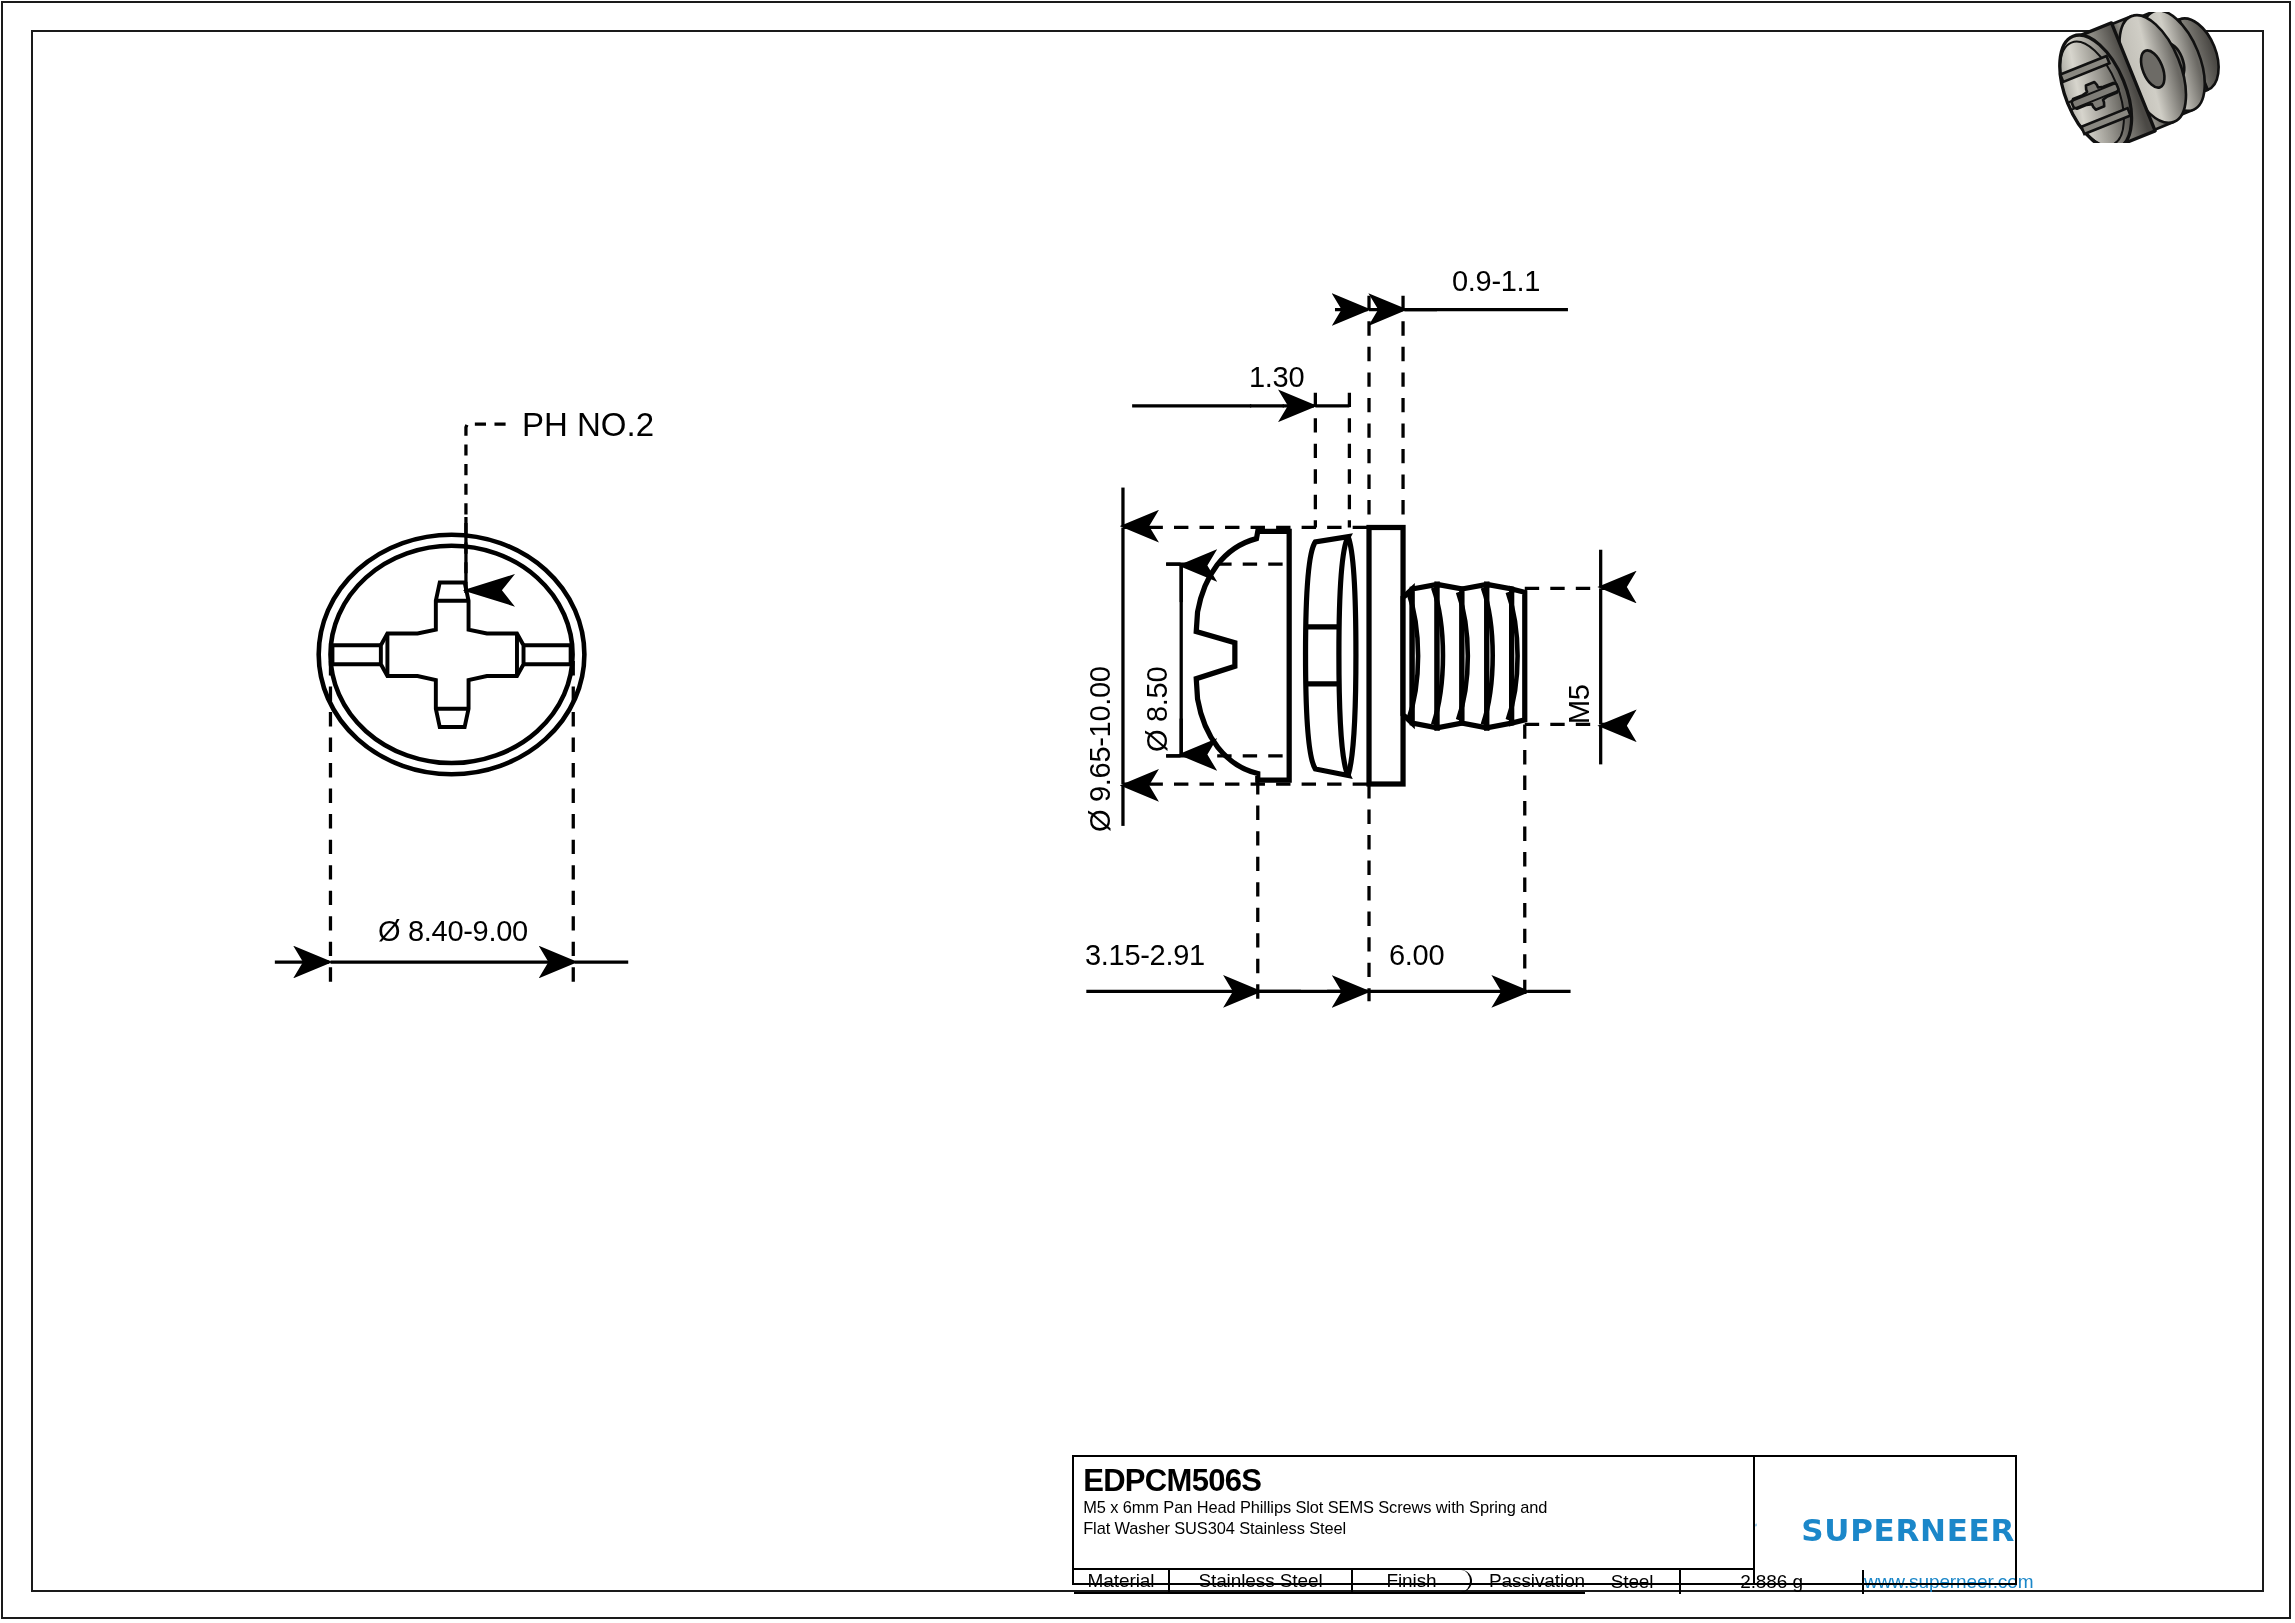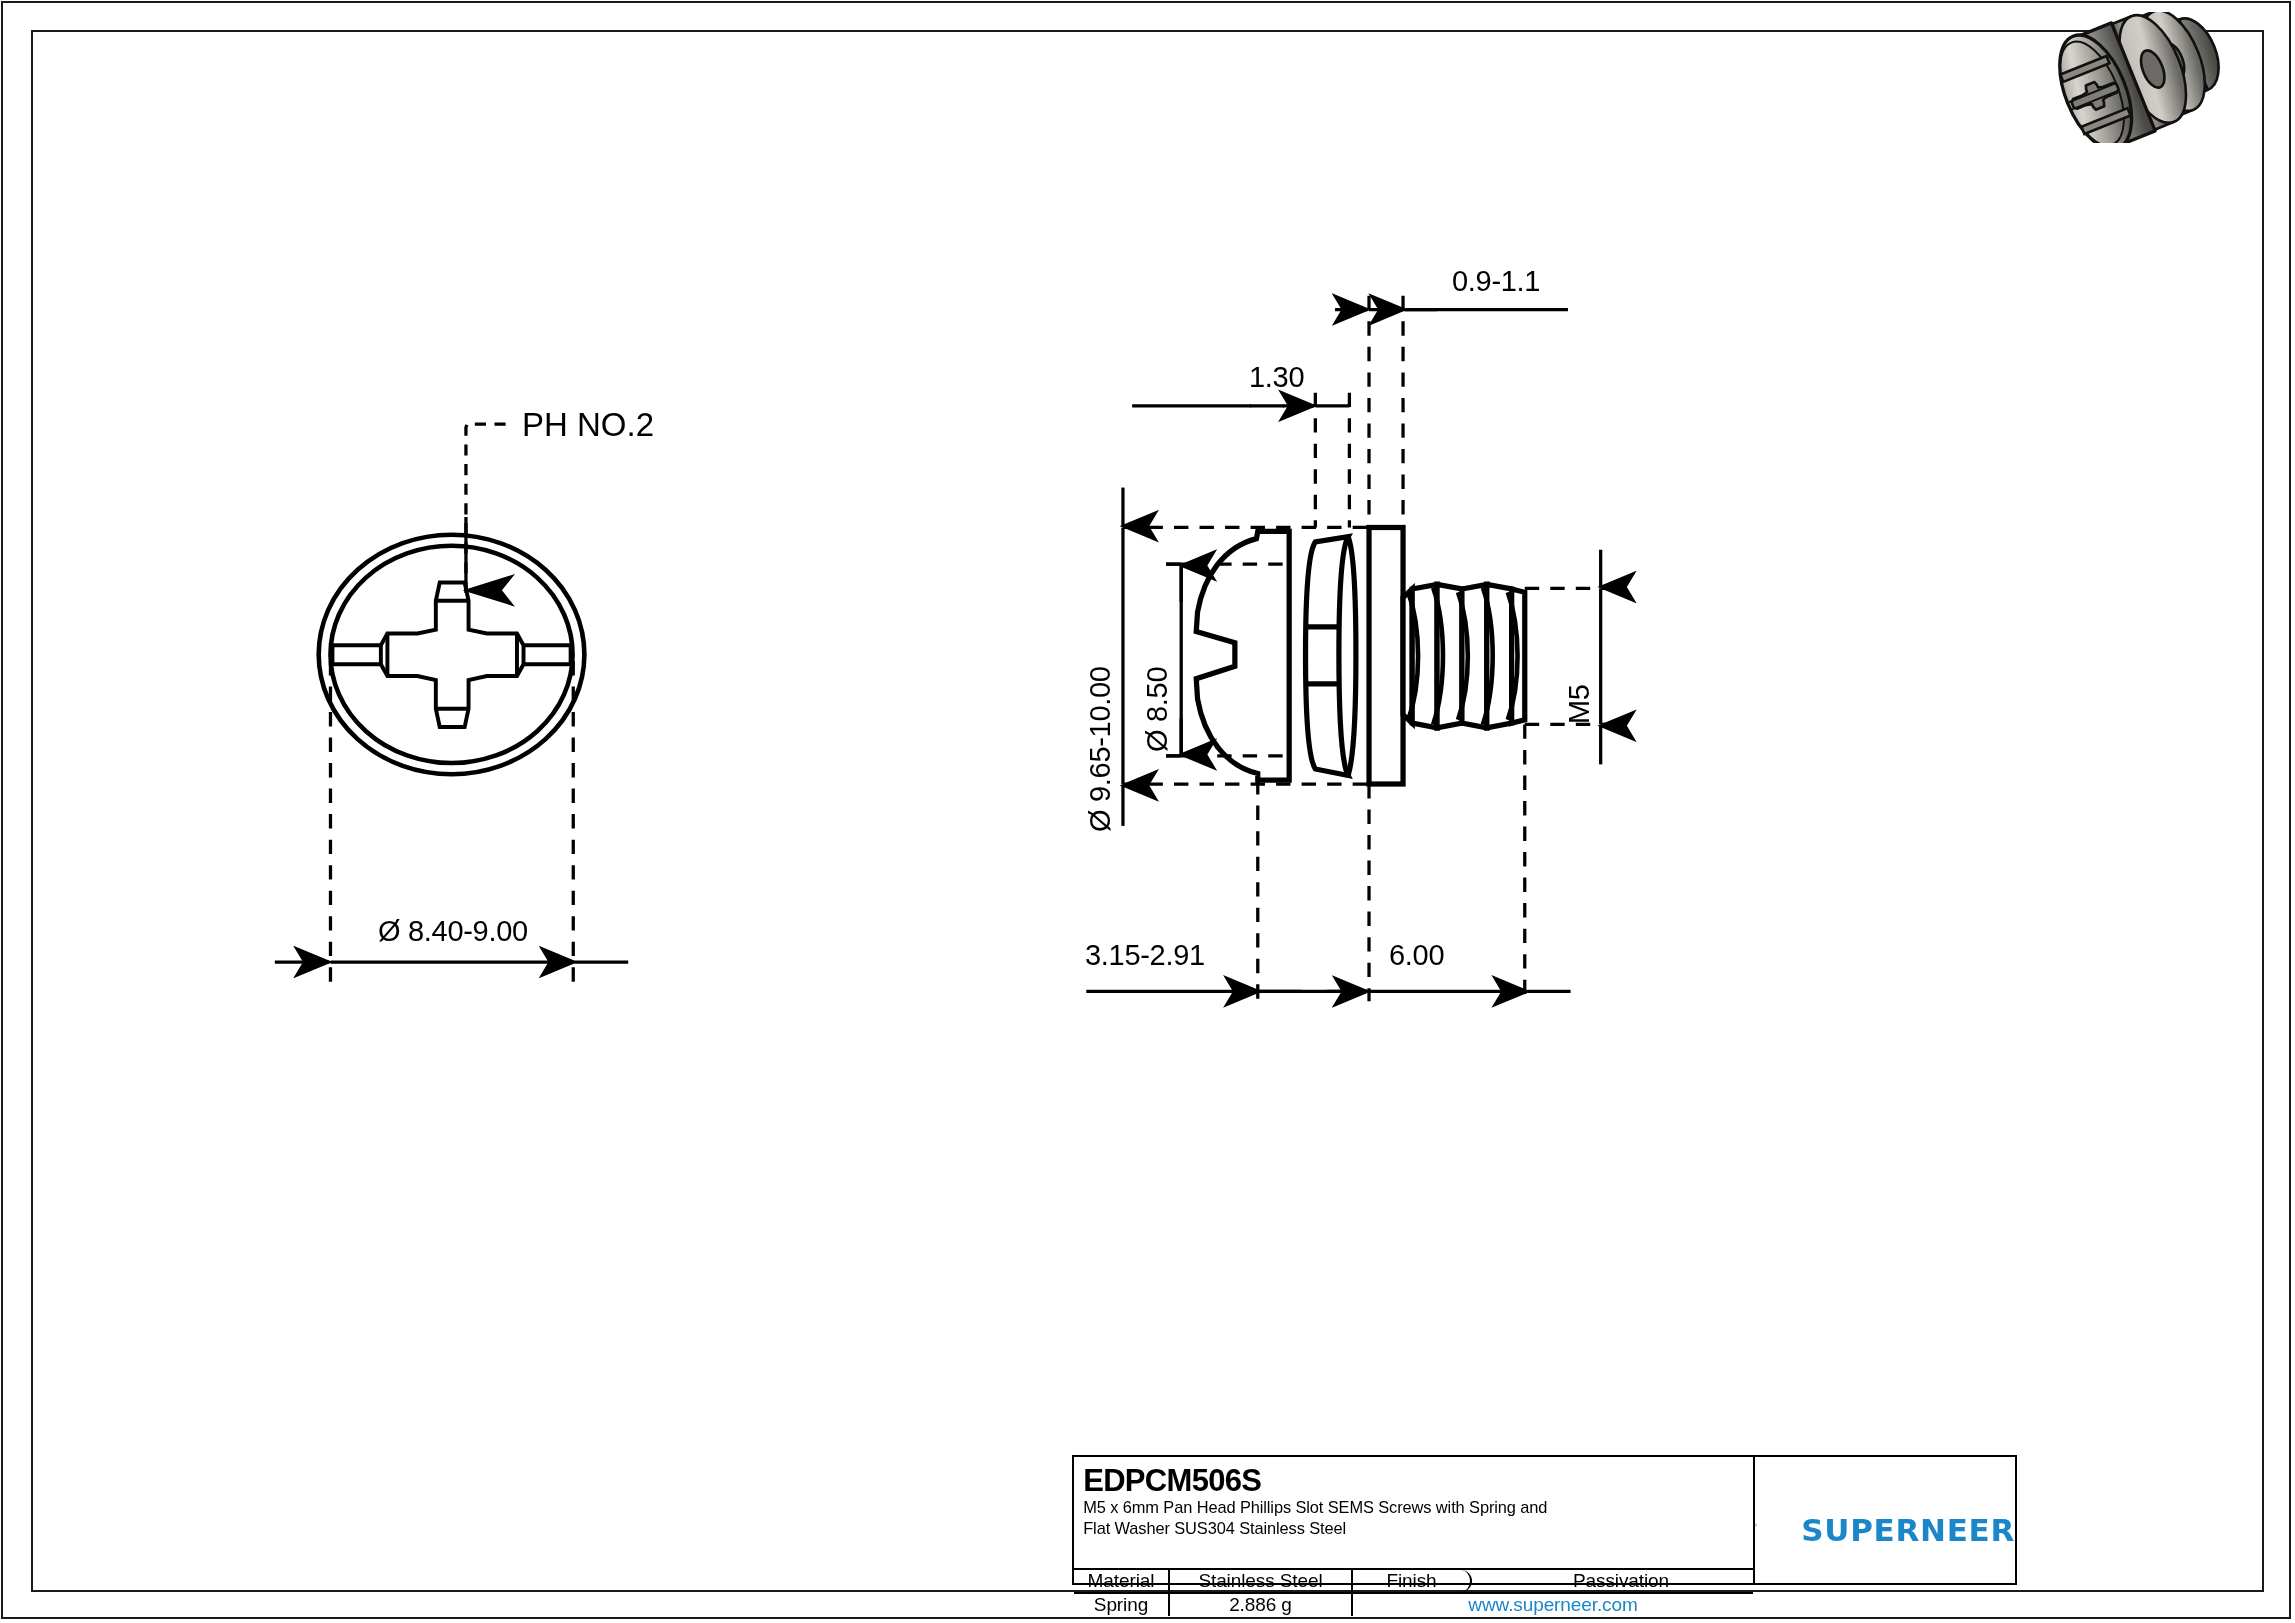--- a/index.html
+++ b/index.html
@@ -107,21 +107,21 @@
     font-weight: bold;
     letter-spacing: -0.7px;
     line-height: 1.0;
     margin: 2.6px 0 1.3px 0;
   }
   .tb-descline {
     font-size: 16.4px;
     line-height: 1.28;
     letter-spacing: -0.1px;
   }
-  .tb-rows { flex: 1 1 auto; display: flex; flex-direction: column; }
+  .tb-rows { flex: 1 1 auto; display: flex; flex-direction: row; }
   .tb-row {
     flex: 1 1 0;
     display: flex;
     box-sizing: border-box;
   }
   .tb-row.r1 { border-bottom: 2px solid #000; }
   .tb-cell {
     box-sizing: border-box;
     display: flex;
     align-items: center;
@@ -435,21 +435,21 @@
       </div>
 
       <div class="tb-rows">
         <div class="tb-row r1">
           <div class="tb-cell c-material">Material</div>
           <div class="tb-cell c-matval">Stainless Steel</div>
           <div class="tb-cell c-finish">Finish</div>
           <div class="tb-cell c-finval">Passivation</div>
         </div>
         <div class="tb-row r2">
-          <div class="tb-cell c-weight">Spring</div>
+          <div class="tb-cell c-weight">Steel</div>
           <div class="tb-cell c-wval">2.886 g</div>
           <div class="tb-cell c-web">www.superneer.com</div>
         </div>
       </div>
     </div>
 
     <div class="tb-right">
       <svg class="logo-mark" viewBox="0 0 120 150">
         <g stroke="#1b87c9" stroke-width="9" stroke-linecap="round">
           <line x1="16" y1="34" x2="104" y2="8"></line>

